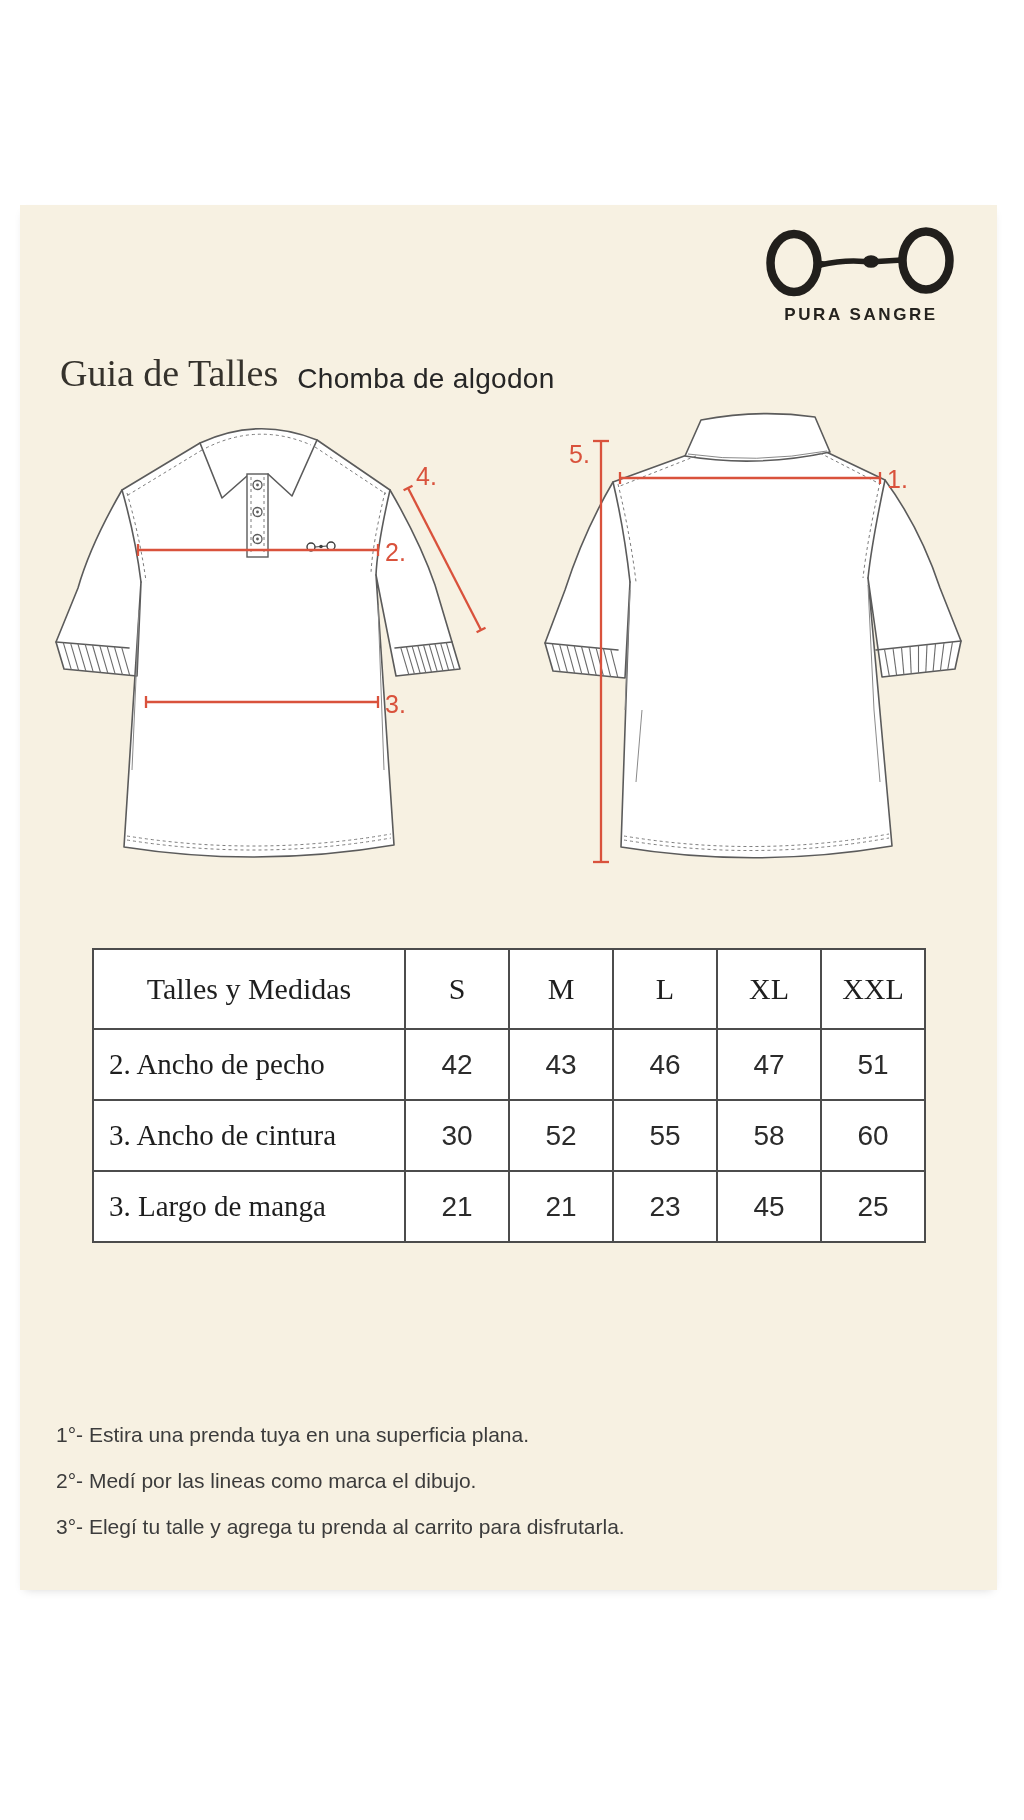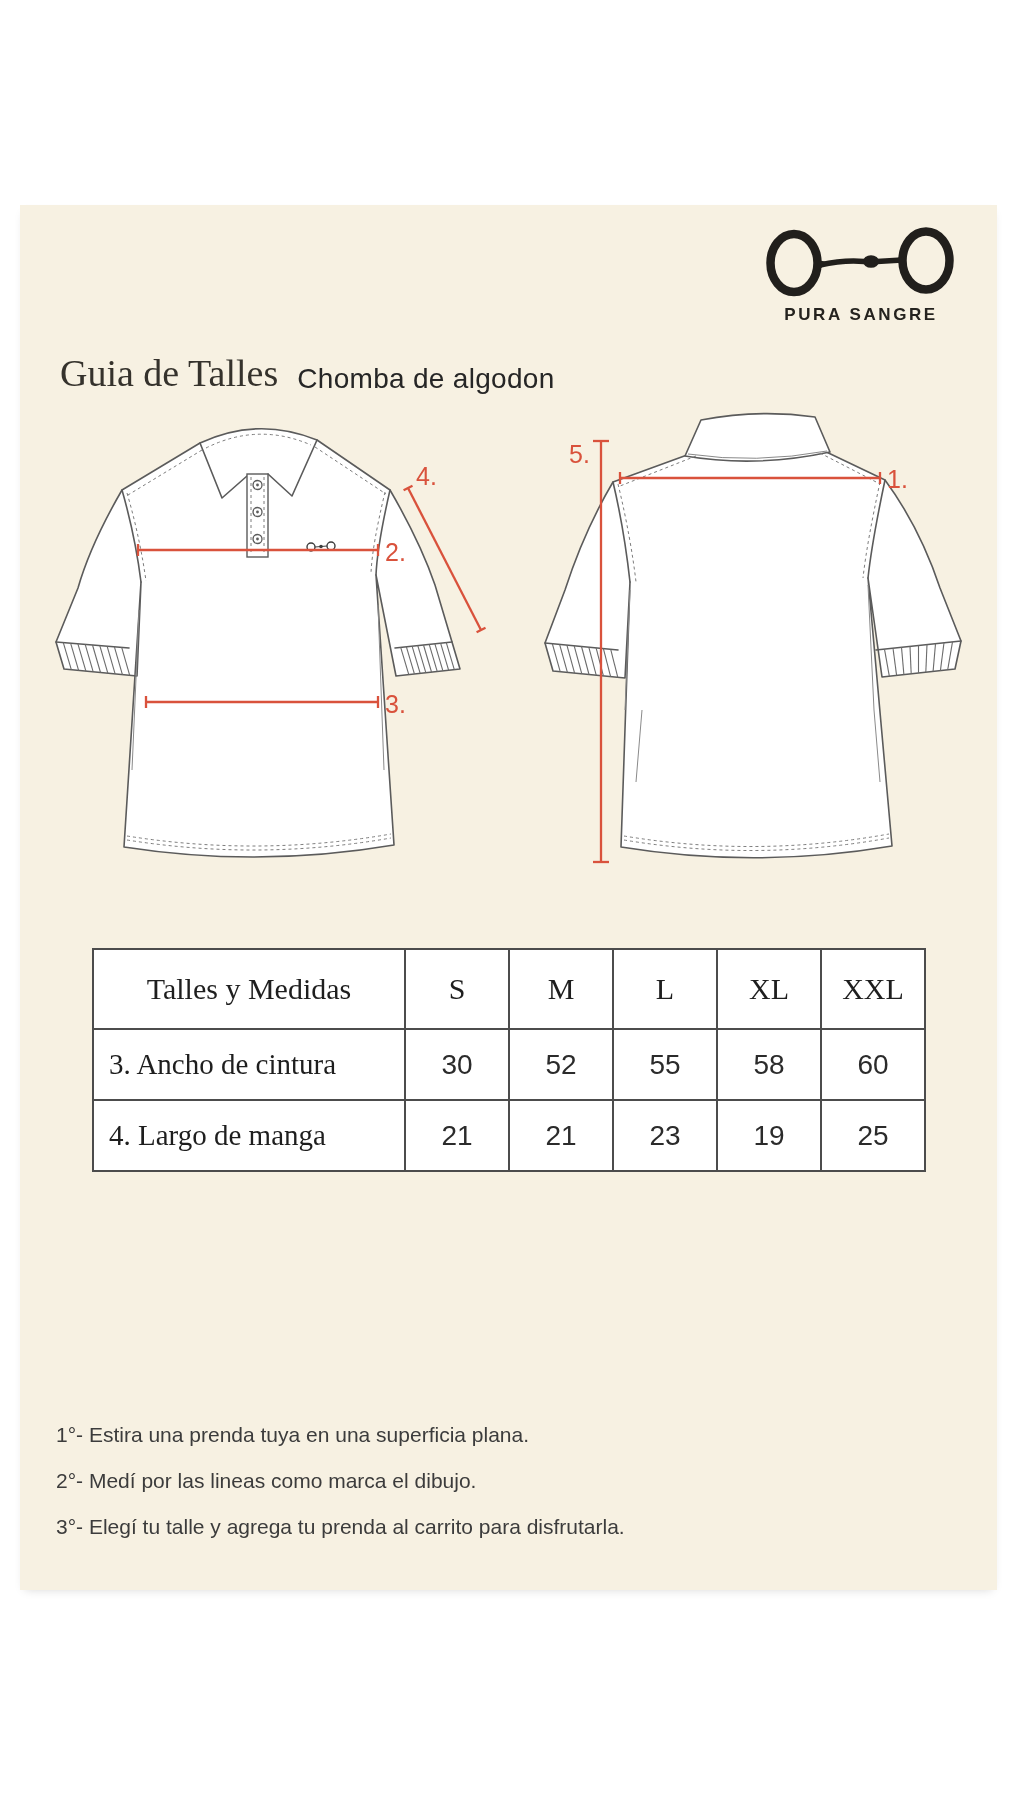--- a/index.html
+++ b/index.html
@@ -230,33 +230,41 @@
           <th class="lbl-col">Talles y Medidas</th>
           <th class="size-col">S</th>
           <th class="size-col">M</th>
           <th class="size-col">L</th>
           <th class="size-col">XL</th>
           <th class="size-col">XXL</th>
         </tr>
       </thead>
       <tbody>
         <tr>
+          <td class="lbl">2. Ancho de pecho</td>
+          <td class="num">42</td>
+          <td class="num">43</td>
+          <td class="num">46</td>
+          <td class="num">47</td>
+          <td class="num">51</td>
+        </tr>
+        <tr>
           <td class="lbl">3. Ancho de cintura</td>
           <td class="num">30</td>
           <td class="num">52</td>
           <td class="num">55</td>
           <td class="num">58</td>
           <td class="num">60</td>
         </tr>
         <tr>
-          <td class="lbl">4. Largo de manga</td>
+          <td class="lbl">3. Largo de manga</td>
           <td class="num">21</td>
           <td class="num">21</td>
           <td class="num">23</td>
-          <td class="num">19</td>
+          <td class="num">45</td>
           <td class="num">25</td>
         </tr>
       </tbody>
     </table>
 
     <div class="howto">
       <p>1°- Estira una prenda tuya en una superficia plana.</p>
       <p>2°- Medí por las lineas como marca el dibujo.</p>
       <p>3°- Elegí tu talle y agrega tu prenda al carrito para disfrutarla.</p>
     </div>

